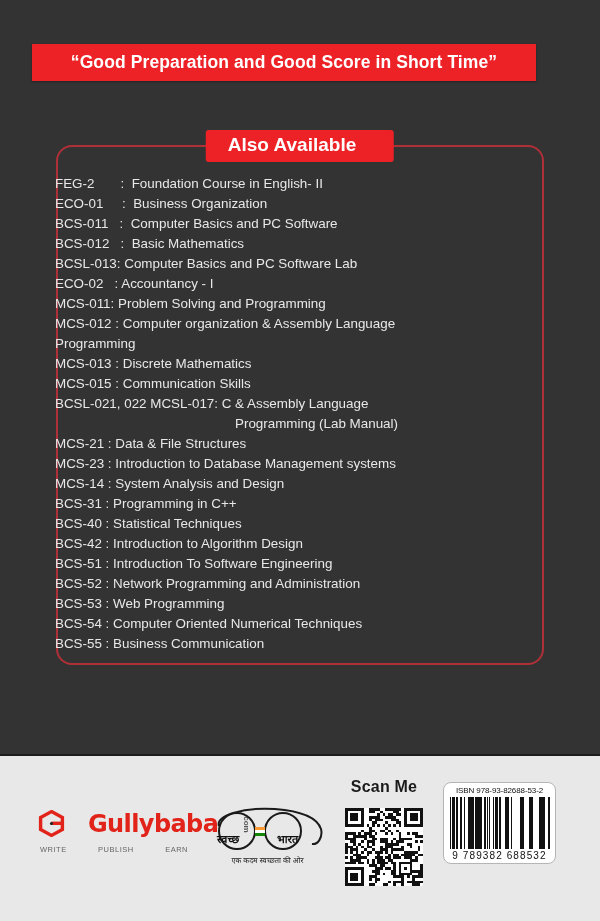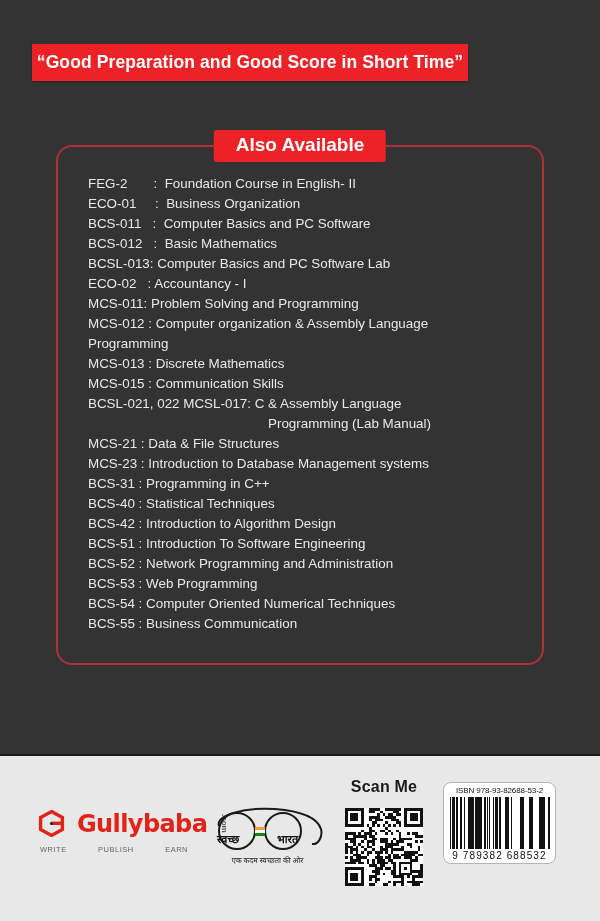--- a/index.html
+++ b/index.html
@@ -23,21 +23,21 @@
     height: 754px;
     background: #333333;
     box-sizing: border-box;
   }
 
   
   .tagline-banner {
     position: absolute;
     left: 32px;
     top: 44px;
-    width: 436px;
+    width: 504px;
     height: 37px;
     background: #ed2227;
     display: flex;
     align-items: center;
     justify-content: center;
     box-shadow: 0 1px 2px rgba(0,0,0,0.35);
   }
   .tagline-text {
     color: #ffffff;
     font-size: 17.5px;
@@ -59,31 +59,31 @@
   }
   .also-badge {
     position: absolute;
     left: 50%;
     top: 130px;
     transform: translateX(-50%);
     background: #ed2227;
     color: #ffffff;
     font-size: 19px;
     font-weight: bold;
-    padding: 5px 22px 7px 22px;
+    padding: 5px 38px 7px 22px;
     border-radius: 3px;
     white-space: nowrap;
     z-index: 5;
     line-height: 1.05;
   }
 
   
   .course-list {
     position: absolute;
-    left: 88px;
+    left: 55px;
     top: 174px;
     width: 460px;
   }
   .course-line {
     color: #e8e8e8;
     font-size: 13.4px;
     line-height: 20px;
     white-space: pre;
     font-family: "Liberation Sans", sans-serif;
   }
@@ -112,21 +112,21 @@
   
   .gully-block {
     position: absolute;
     left: 38px;
     top: 810px;
     width: 160px;
   }
   .gully-row {
     display: flex;
     align-items: center;
-    gap: 12px;
+    gap: 23px;
   }
   .gully-mark {
     width: 27px;
     height: 27px;
     position: relative;
     flex: 0 0 auto;
   }
   .gully-wordmark {
     font-size: 24px;
     font-weight: bold;
@@ -166,21 +166,21 @@
     height: 66px;
   }
   .swachh-line1 {
     position: absolute;
     left: 0;
     top: 50px;
     width: 125px;
     text-align: center;
     font-size: 7.5px;
     color: #222;
-    font-family: Liberation Serif, serif;
+    font-family: Liberation Sans, sans-serif;
   }
   .sw-word {
     position: absolute;
     font-size: 11px;
     font-weight: bold;
     color: #111;
     font-family: "DejaVu Sans", sans-serif;
   }
   .sw-left { left: 12px; top: 26px; }
   .sw-right { left: 72px; top: 26px; }
@@ -267,20 +267,21 @@
       <div class="course-line">ECO-02   : Accountancy - I</div>
       <div class="course-line">MCS-011: Problem Solving and Programming</div>
       <div class="course-line">MCS-012 : Computer organization &amp; Assembly Language</div>
       <div class="course-line">Programming</div>
       <div class="course-line">MCS-013 : Discrete Mathematics</div>
       <div class="course-line">MCS-015 : Communication Skills</div>
       <div class="course-line">BCSL-021, 022 MCSL-017: C &amp; Assembly Language</div>
       <div class="course-line indented">Programming (Lab Manual)</div>
       <div class="course-line">MCS-21 : Data &amp; File Structures</div>
       <div class="course-line">MCS-23 : Introduction to Database Management systems</div>
+      <div class="course-line">MCS-14 : System Analysis and Design</div>
       <div class="course-line">BCS-31 : Programming in C++</div>
       <div class="course-line">BCS-40 : Statistical Techniques</div>
       <div class="course-line">BCS-42 : Introduction to Algorithm Design</div>
       <div class="course-line">BCS-51 : Introduction To Software Engineering</div>
       <div class="course-line">BCS-52 : Network Programming and Administration</div>
       <div class="course-line">BCS-53 : Web Programming</div>
       <div class="course-line">BCS-54 : Computer Oriented Numerical Techniques</div>
       <div class="course-line">BCS-55 : Business Communication</div>
     </div>
 

